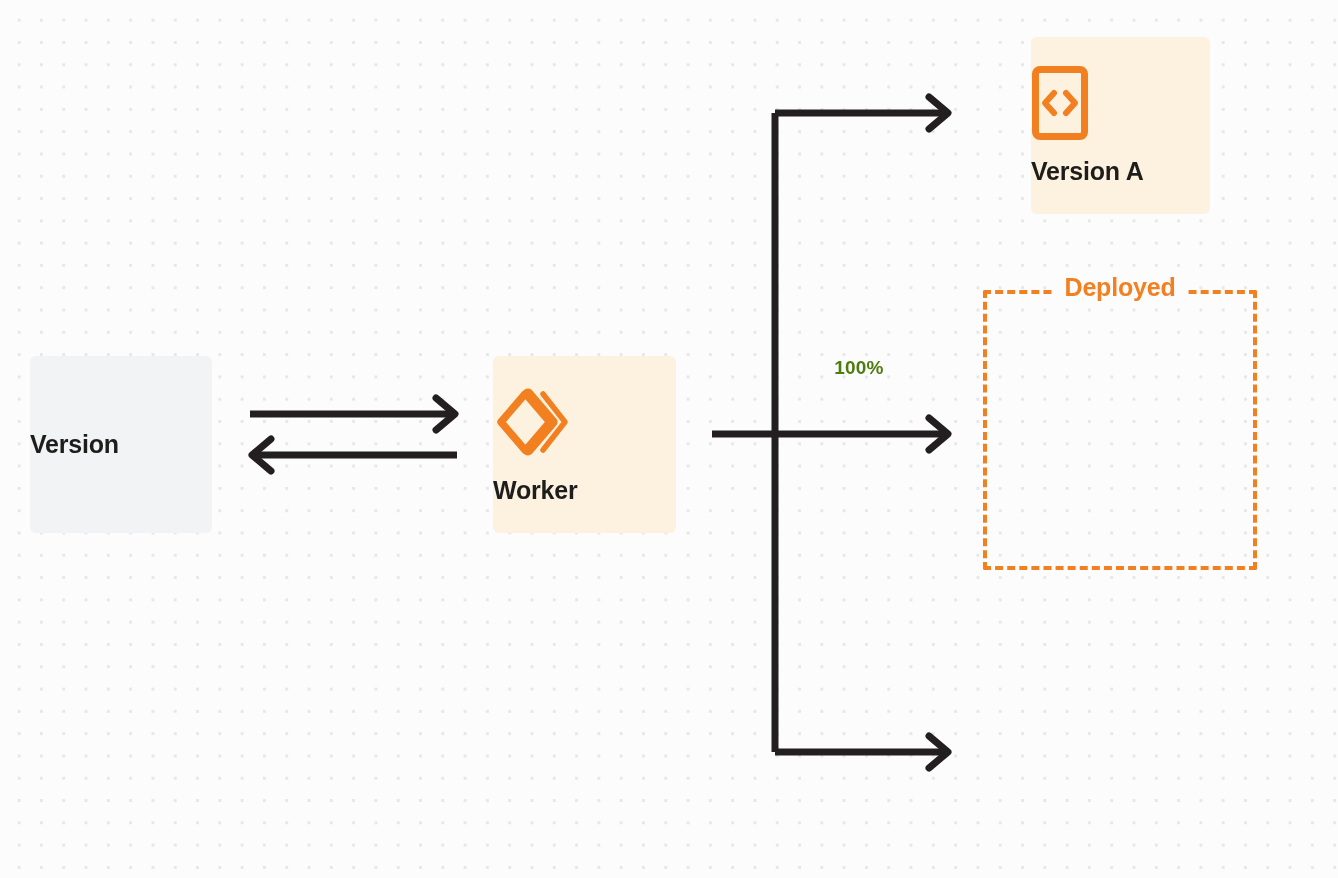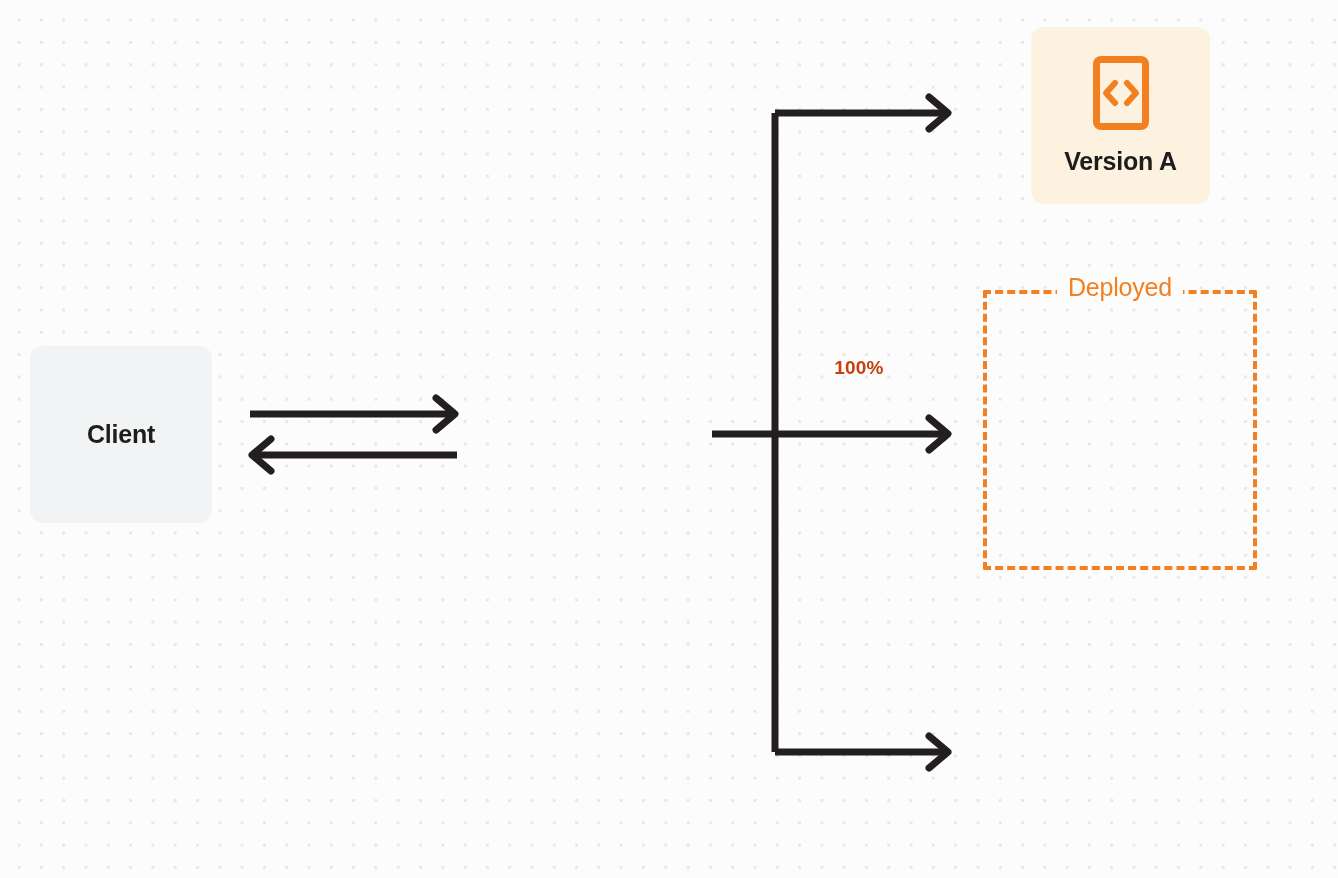--- a/index.html
+++ b/index.html
@@ -31,23 +31,24 @@
     height: 878px;
     overflow: visible;
   }
 
   
   .node {
     position: absolute;
     box-sizing: border-box;
     display: flex;
     flex-direction: column;
-    align-items: center;
+    align-items: flex-start;
     justify-content: center;
-    border-radius: 13px;
+    border-radius: 6px;
+    margin-top: 10px;
   }
 
   .node-label {
     font-size: 25px;
     font-weight: bold;
     color: #1d1d1b;
     letter-spacing: -0.2px;
     text-align: center;
   }
 
@@ -103,36 +104,36 @@
     border-radius: 2px;
   }
   #deployed-label {
     position: absolute;
     top: -21px;
     left: 50%;
     transform: translateX(-50%);
     background: #fcfcfd;
     padding: 0 11px;
     font-size: 25px;
-    font-weight: normal;
+    font-weight: bold;
     color: #f38020;
     white-space: nowrap;
     letter-spacing: -0.2px;
   }
 
   
   #traffic-label {
     position: absolute;
     left: 783px;
     top: 352px;
     width: 152px;
     text-align: center;
     font-size: 19px;
     font-weight: bold;
-    color: #c2410c;
+    color: #4d7c0f;
     line-height: 1.72;
     letter-spacing: 0.2px;
   }
   #traffic-label .traffic-line {
     display: block;
   }
 </style>
 </head>
 <body>
 
@@ -168,23 +169,36 @@
         <polyline points="929,736 948,752 929,768" stroke-linecap="round" stroke-linejoin="round"></polyline>
       </g>
     </g>
   </svg>
 
   <div id="traffic-label">
     <span class="traffic-line">100%</span>
   </div>
 
   <div class="node" id="node-client">
-    <span class="node-label">Client</span>
-  </div>
-
+    <span class="node-label">Version</span>
+  </div>
+
+  <div class="node" id="node-worker">
+    <span class="node-icon">
+      <svg width="76" height="76" viewBox="0 0 76 76" aria-hidden="true">
+
+        <polyline points="32,10 8,38 32,66" fill="none" stroke="#f38020" stroke-width="7.5" stroke-linecap="round" stroke-linejoin="round"></polyline>
+
+        <polyline points="35,10 59,38 35,66" fill="none" stroke="#f38020" stroke-width="11" stroke-linecap="round" stroke-linejoin="round"></polyline>
+
+        <polyline points="50,10 72,38 50,66" fill="none" stroke="#f38020" stroke-width="5.5" stroke-linecap="round" stroke-linejoin="round"></polyline>
+      </svg>
+    </span>
+    <span class="node-label">Worker</span>
+  </div>
 
   <div class="node version-card" id="node-version-a">
     <span class="node-icon">
       <svg width="58" height="76" viewBox="0 0 58 76" aria-hidden="true">
         <rect x="4.5" y="4.5" width="49" height="67" rx="4.5" ry="4.5" fill="none" stroke="#f38020" stroke-width="7"></rect>
         <polyline points="23,28 14,38 23,48" fill="none" stroke="#f38020" stroke-width="6" stroke-linecap="round" stroke-linejoin="round"></polyline>
         <polyline points="35,28 44,38 35,48" fill="none" stroke="#f38020" stroke-width="6" stroke-linecap="round" stroke-linejoin="round"></polyline>
       </svg>
     </span>
     <span class="node-label">Version A</span>

